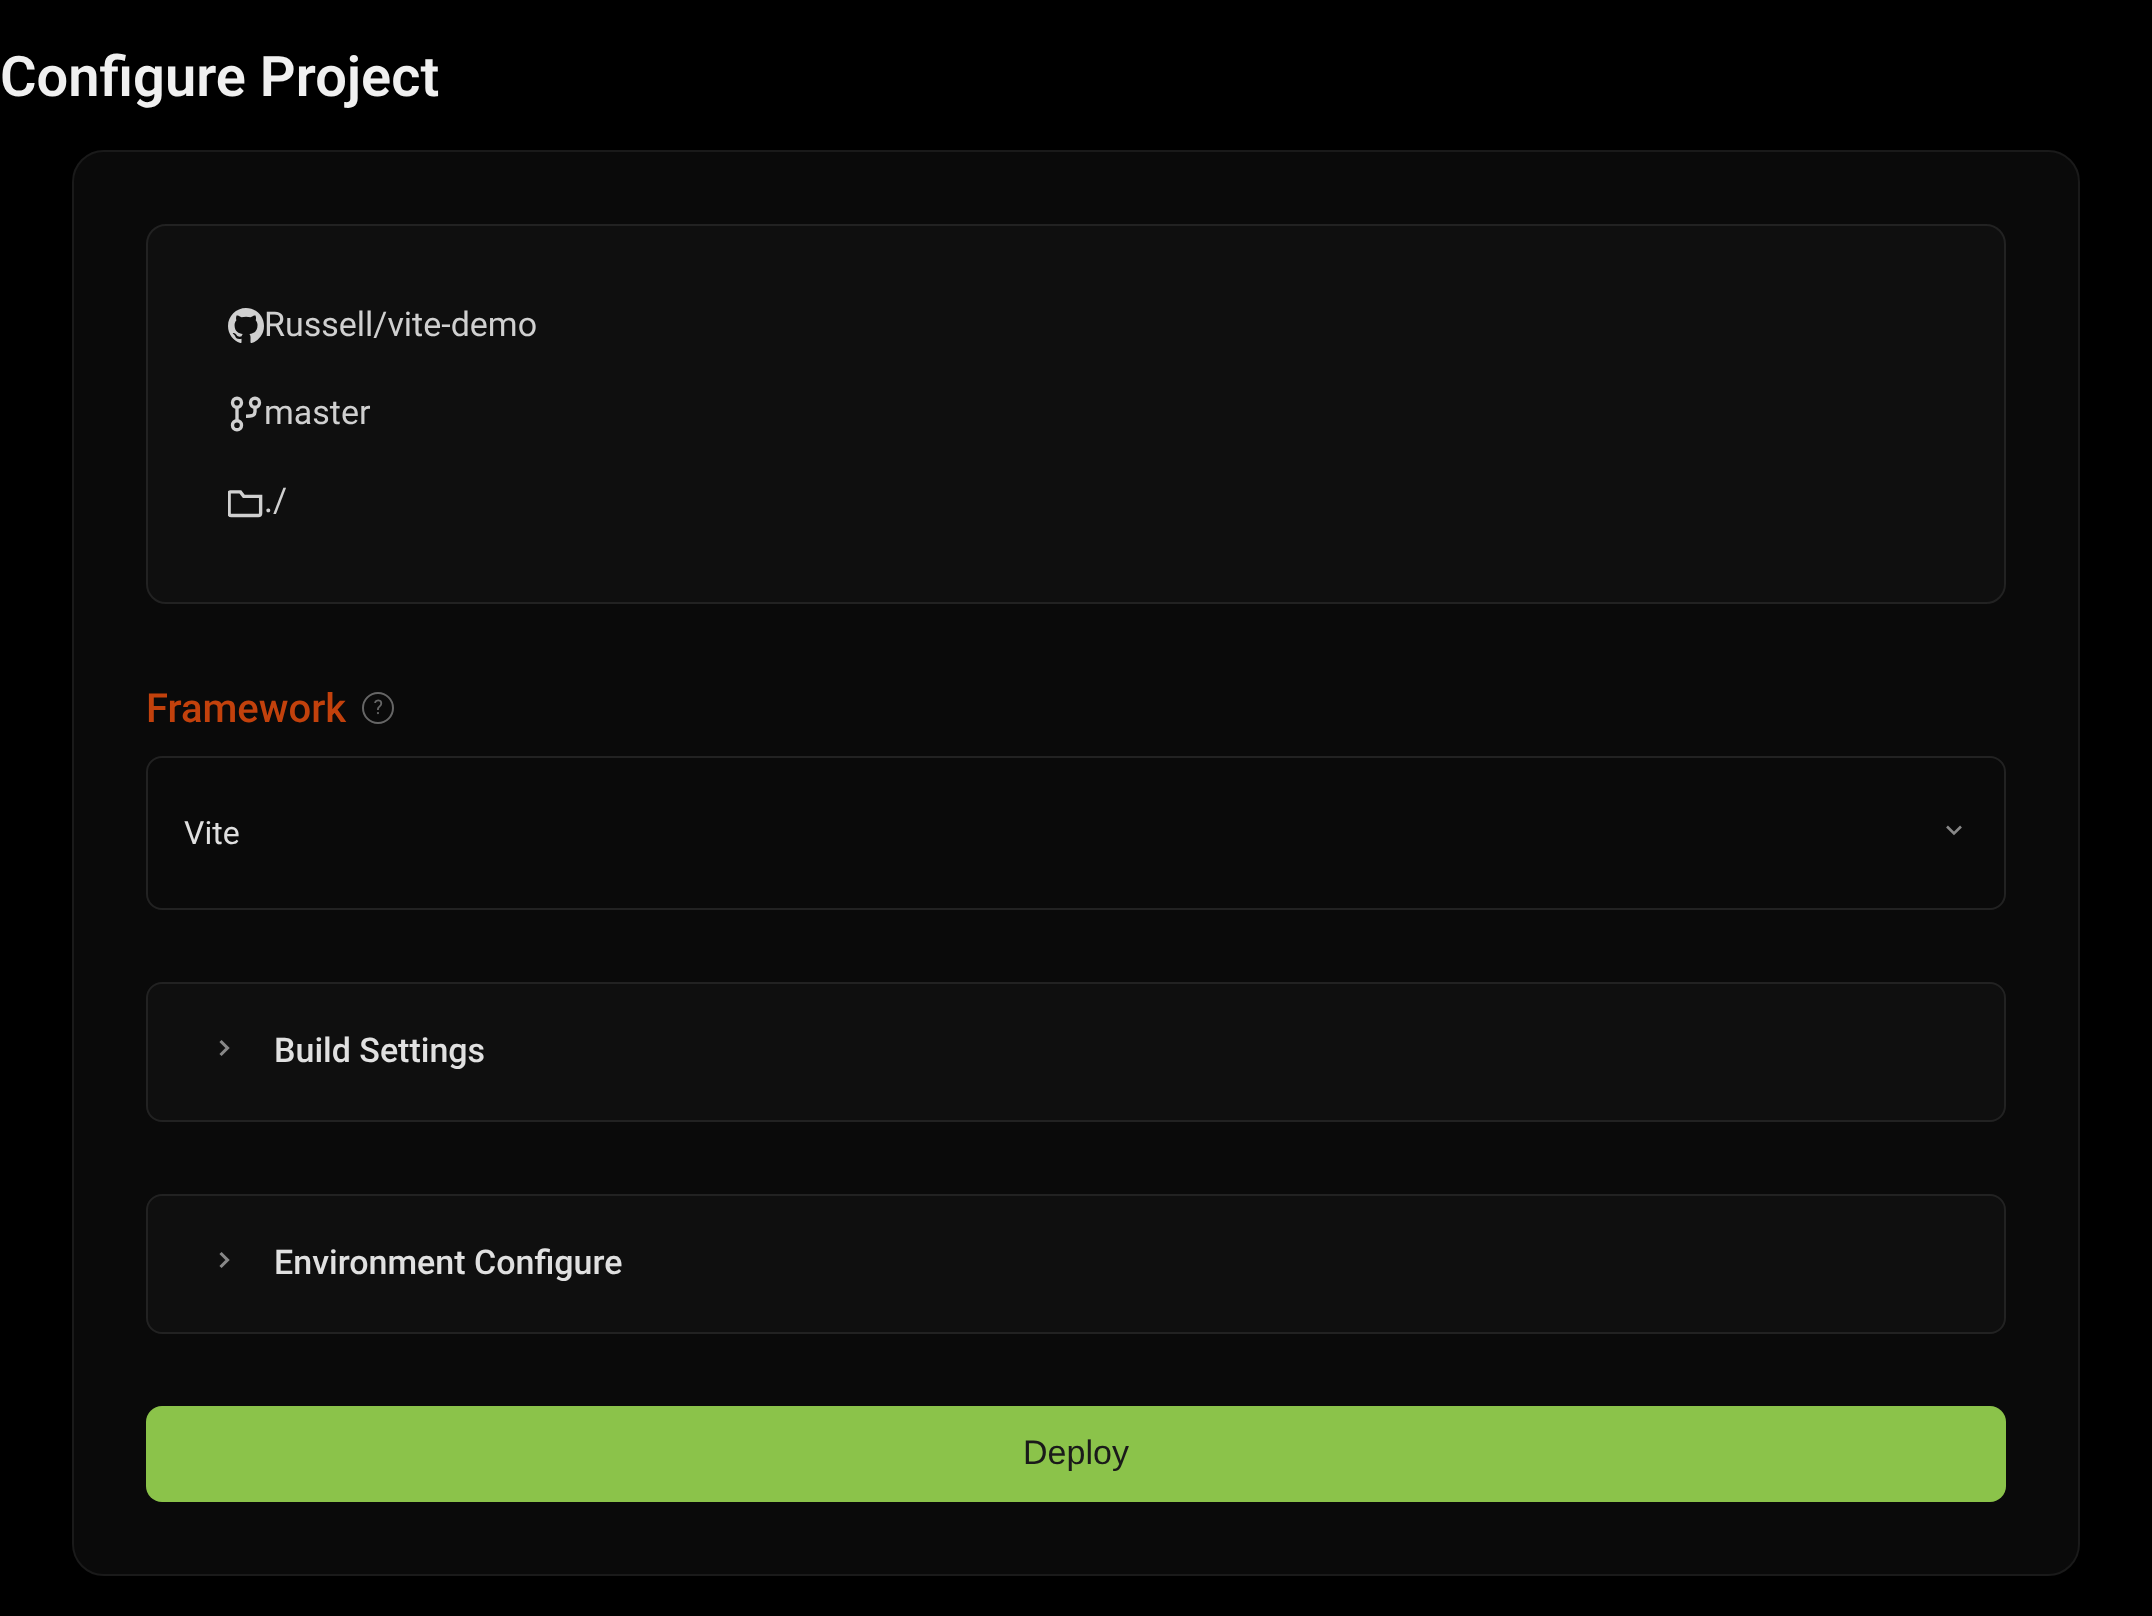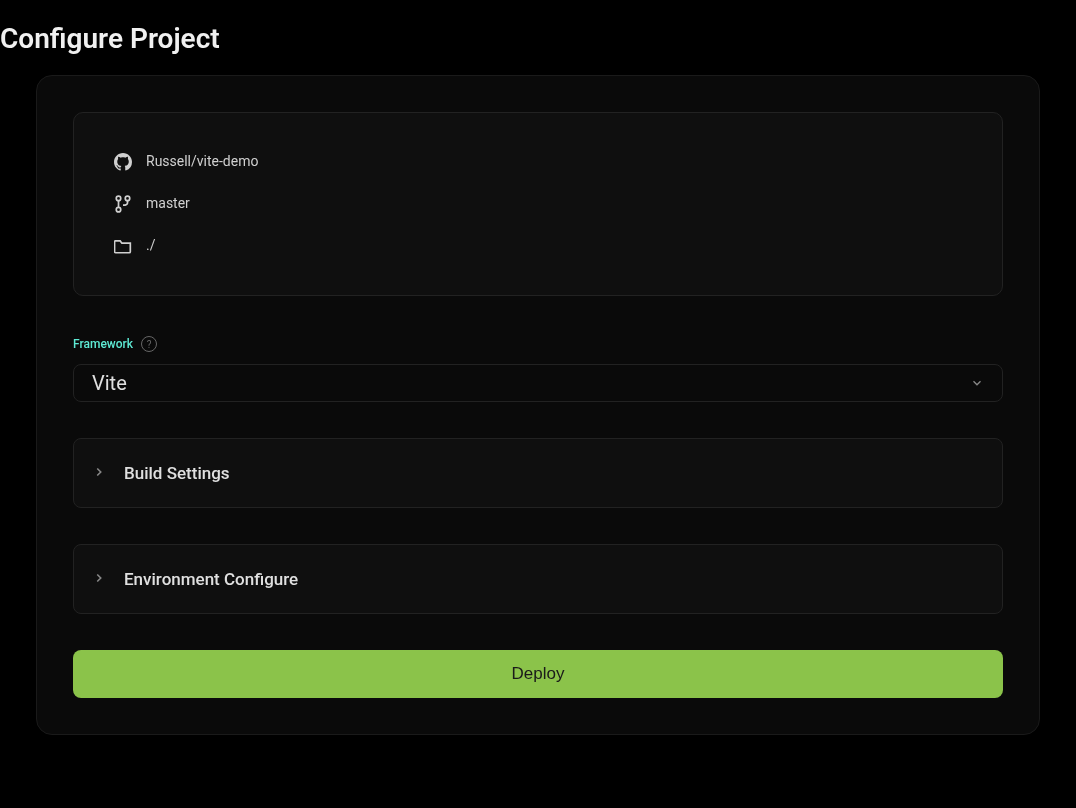--- a/index.html
+++ b/index.html
@@ -36,23 +36,23 @@
     .repo-card {
       background-color: #0f0f0f;
       border: 1px solid #222222;
       border-radius: 10px;
       padding: 40px 40px;
       margin-bottom: 40px;
     }
     
     .repo-row {
       display: flex;
-      gap: 14px;
+      align-items: center;
       margin-bottom: 24px;
-      font-size: 14px;
+      font-size: 17px;
       color: #d0d0d0;
     }
     
     .repo-row:last-child {
       margin-bottom: 0;
     }
     
     .icon-wrap {
       width: 18px;
       height: 18px;
@@ -68,63 +68,63 @@
     }
     
     .field-label-row {
       display: flex;
       align-items: center;
       gap: 8px;
       margin-bottom: 12px;
     }
     
     .field-label {
-      font-size: 12px;
+      font-size: 20px;
       font-weight: 500;
-      color: #5eead4;
+      color: #c2410c;
     }
     
     .help-icon {
       width: 16px;
       height: 16px;
       border: 1.5px solid #666666;
       border-radius: 50%;
       display: flex;
       align-items: center;
       justify-content: center;
       font-size: 10px;
       color: #666666;
       cursor: pointer;
     }
     
     .select-box {
       background-color: #0a0a0a;
       border: 1px solid #222222;
       border-radius: 8px;
-      padding: 6px 18px;
+      padding: 28px 18px;
       display: flex;
       align-items: center;
       justify-content: space-between;
       cursor: pointer;
-      font-size: 20px;
+      font-size: 16px;
       color: #e0e0e0;
       margin-bottom: 36px;
     }
     
     .chevron-down {
       width: 14px;
       height: 14px;
       color: #888888;
     }
     
     .expandable-row {
       background-color: #0f0f0f;
       border: 1px solid #222222;
       border-radius: 8px;
-      padding: 24px 18px;
+      padding: 24px 31px;
       display: flex;
       align-items: center;
       gap: 18px;
       cursor: pointer;
       margin-bottom: 36px;
       font-size: 17px;
       font-weight: 500;
       color: #e0e0e0;
     }
     

